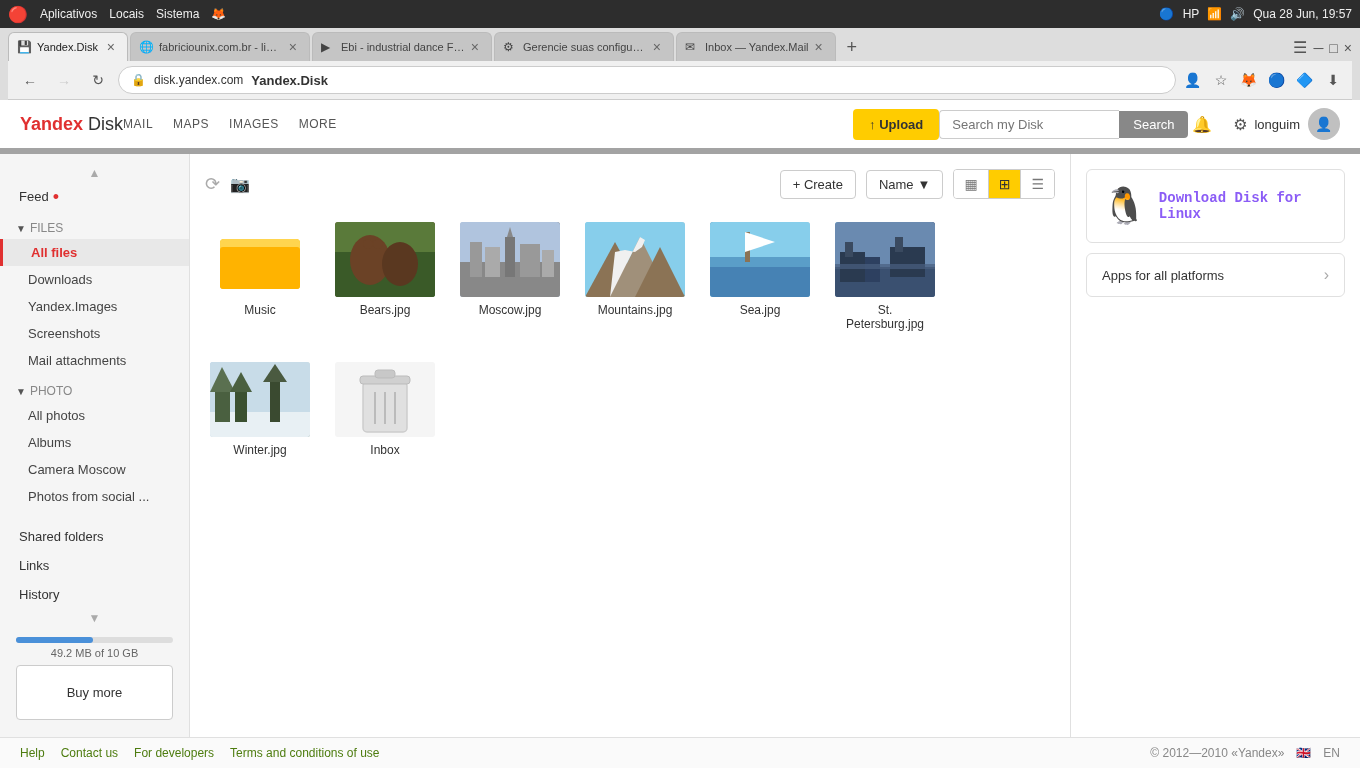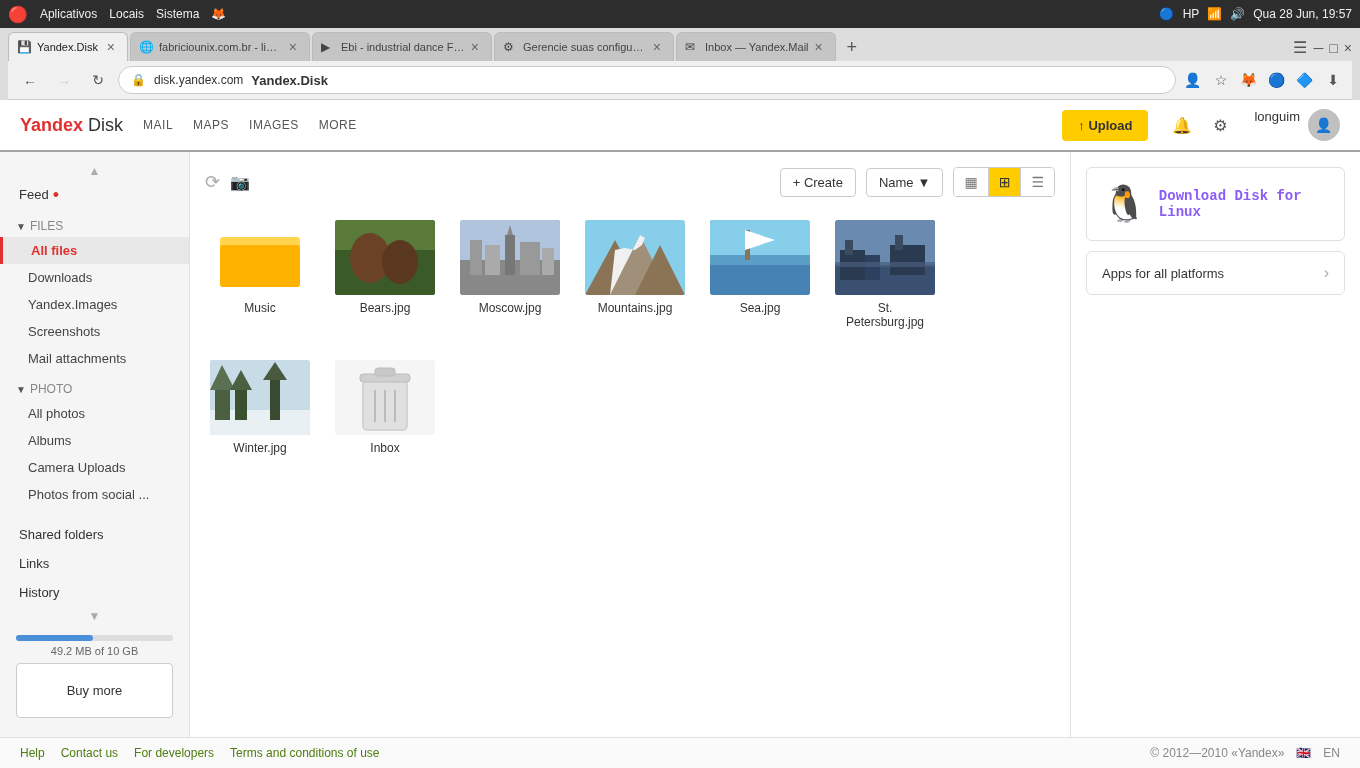--- a/index.html
+++ b/index.html
@@ -105,22 +105,21 @@
       flex-direction: column;
       background: white;
       overflow: hidden;
     }
 
     
     .yd-header {
       display: flex;
       align-items: center;
       padding: 8px 20px;
-      border-bottom: 2px solid #a3a3a3;
-      gap: 20px;
+      border-bottom: 6px solid #a3a3a3;
       background: white;
       min-height: 52px;
     }
     .yd-logo {
       display: flex;
       align-items: center;
       font-size: 18px;
       font-weight: bold;
       color: #e03030;
       white-space: nowrap;
@@ -170,21 +169,21 @@
       padding: 8px 16px;
       font-size: 13px;
       font-weight: bold;
       cursor: pointer;
       display: flex;
       align-items: center;
       gap: 6px;
     }
     .yd-header-icons { display: flex; align-items: center; gap: 10px; }
     .yd-header-icon { width: 28px; height: 28px; display: flex; align-items: center; justify-content: center; cursor: pointer; font-size: 16px; color: #555; }
-    .yd-user { display: flex; align-items: flex-start; gap: 8px; font-size: 13px; color: #333; cursor: pointer; }
+    .yd-user { display: flex; align-items: center; gap: 8px; font-size: 13px; color: #333; cursor: pointer; }
     .yd-avatar { width: 32px; height: 32px; border-radius: 50%; background: #c0c0c0; display: flex; align-items: center; justify-content: center; font-size: 14px; overflow: hidden; }
 
     
     .yd-main {
       display: flex;
       flex: 1;
       overflow: hidden;
     }
 
     
@@ -495,20 +494,24 @@
         <span>Yandex</span>
         <span class="yd-logo-disk">&nbsp;<span>Disk</span></span>
       </div>
       <nav class="yd-nav">
         <span class="yd-nav-item">MAIL</span>
         <span class="yd-nav-item">MAPS</span>
         <span class="yd-nav-item">IMAGES</span>
         <span class="yd-nav-item">MORE</span>
       </nav>
       <button class="yd-upload-btn">↑ Upload</button>
+      <div class="yd-search-area">
+        <input class="yd-search-input" type="text" placeholder="Search my Disk" style="">
+        <button class="yd-search-btn">Search</button>
+      </div>
       <div class="yd-header-icons">
         <div class="yd-header-icon">🔔</div>
         <div class="yd-header-icon">⚙</div>
       </div>
       <div class="yd-user">
         <span>longuim</span>
         <div class="yd-avatar">👤</div>
       </div>
     </div>
 
@@ -547,21 +550,21 @@
           <span>Photo</span>
         </div>
 
         <div class="sidebar-sub-item">
           <span>All photos</span>
         </div>
         <div class="sidebar-sub-item">
           <span>Albums</span>
         </div>
         <div class="sidebar-sub-item">
-          <span>Camera Uploads</span>
+          <span>Camera Moscow</span>
         </div>
         <div class="sidebar-sub-item">
           <span>Photos from social ...</span>
         </div>
 
         <div class="sidebar-divider"></div>
 
         <div class="sidebar-item">
           <span>Shared folders</span>
         </div>

